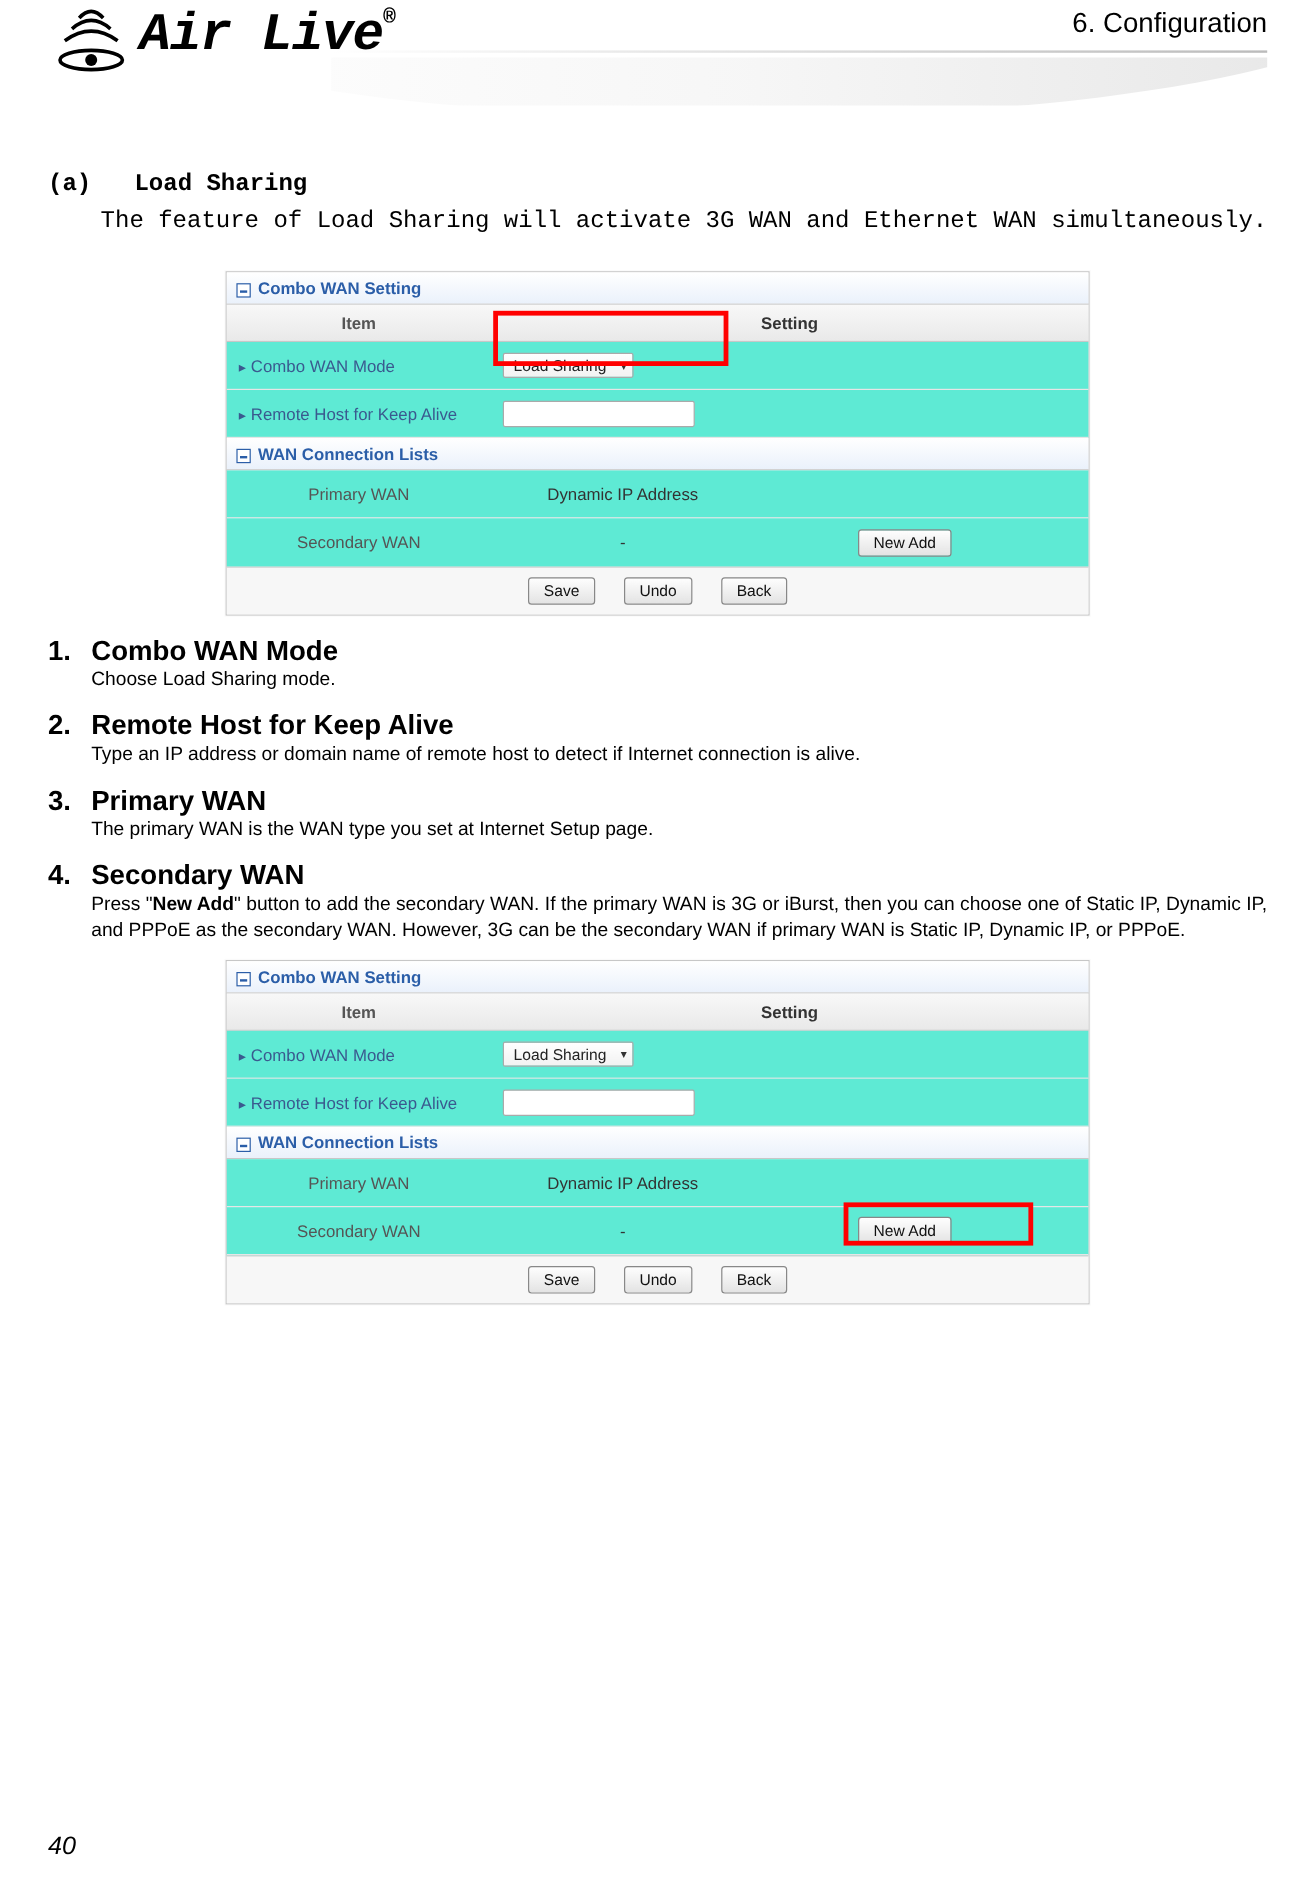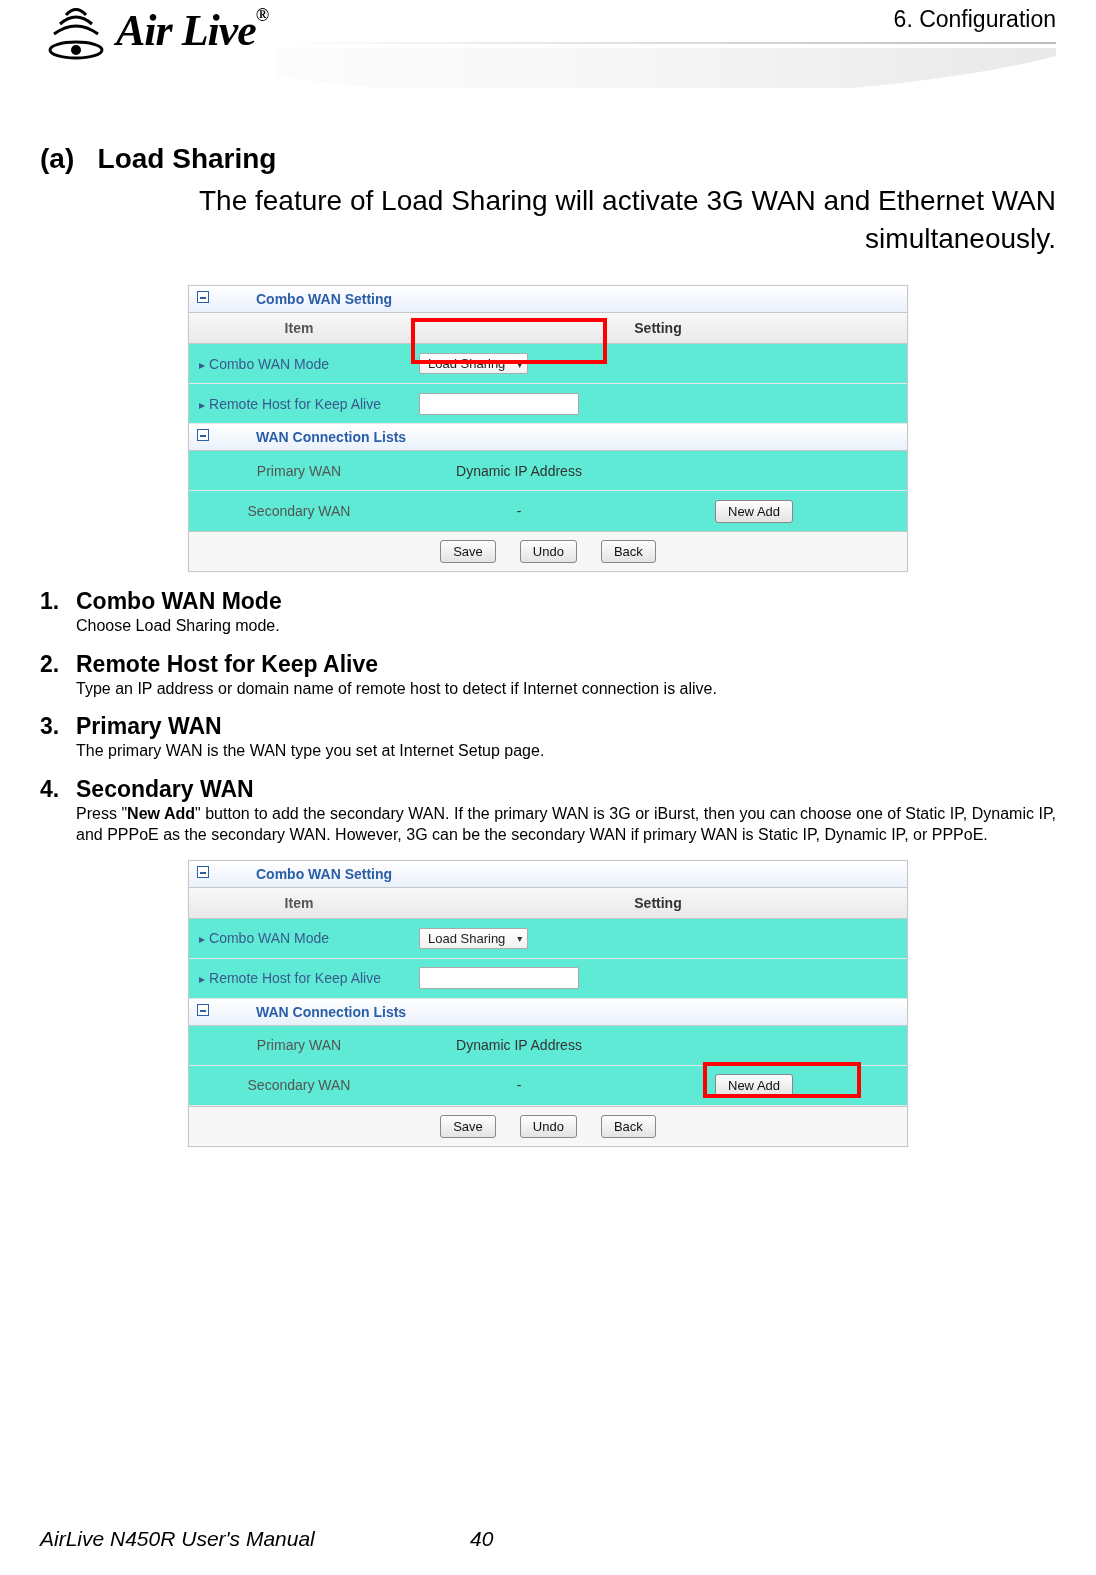--- a/index.html
+++ b/index.html
@@ -19,21 +19,21 @@
     }
     .logo {
       position: absolute;
       top: 0;
       left: 0;
       display: flex;
       align-items: center;
     }
     .logo-mark svg { display: block; }
     .logo-text {
-      font-family: Liberation Serif, serif;
+      font-family: Liberation Mono, monospace;
       font-size: 44px;
       font-weight: 900;
       font-style: italic;
       letter-spacing: -1px;
       margin-left: 4px;
     }
     .reg { font-size: 18px; font-weight: 700; vertical-align: top; }
     .chapter-title {
       position: absolute;
       top: 6px;
@@ -59,39 +59,39 @@
     }
     .header-swoosh::before {
       content: "";
       position: absolute;
       left: -200px; right: -100px; top: -150px;
       height: 200px;
       border-radius: 50%;
       background: linear-gradient(to right, #fff, #eee, #ccc);
       opacity: 0.5;
     }
-    .body-text { font-size: 28px; line-height: 1.35; }
+    .body-text { font-size: 20px; line-height: 1.35; font-family: Liberation Mono, monospace; }
     .section-a { margin-top: 10px; margin-bottom: 4px; }
     .section-a .title { font-weight: 700; }
     .intro-line { margin-bottom: 28px; text-align: right; }
     .screenshot-wrap { display: flex; justify-content: center; margin: 6px 0 16px; }
     .screenshot {
       width: 720px;
       border: 1px solid #c7c7c7;
       background: #fff;
       font-size: 14px;
       font-family: Tahoma, Arial, sans-serif;
       box-shadow: 0 0 0 1px rgba(0,0,0,0.02);
     }
     .panel-head {
-      display: flex; align-items: flex-start;
+      display: flex; align-items: flex-end;
       padding: 5px 8px;
       background: linear-gradient(#fff, #eaf1fb);
       border-bottom: 1px solid #c7c7c7;
-      color: #2b5ea8; font-weight: 700; gap: 41px;
+      color: #2b5ea8; font-weight: 700;
     }
     .panel-head .panel-icon { width: 12px; height: 12px; background: #fff; border: 1px solid #2b5ea8; margin-right: 6px; position: relative; }
     .panel-head .panel-icon::before, .panel-head .panel-icon::after { content: ""; position: absolute; background: #2b5ea8; }
     .panel-head .panel-icon::before { left: 2px; right: 2px; top: 5px; height: 2px; }
     .thead-row { display: flex; background: linear-gradient(#f8f8f8, #e9e9e9); border-bottom: 1px solid #c7c7c7; font-weight: 700; color: #555; }
     .thead-row .cell { text-align: center; padding: 7px 6px; }
     .row { display: flex; border-bottom: 1px solid #e6e6e6; background: #5eead4; align-items: center; min-height: 40px; }
     .row:last-child { border-bottom: none; }
     .cell { padding: 7px 10px; }
     .cell.item { width: 220px; color: #3a5a8f; }
@@ -299,15 +299,14 @@
     </div>
     <div class="footer-row">
       <span class="btn">Save</span>
       <span class="btn">Undo</span>
       <span class="btn">Back</span>
     </div>
   </div>
 </div>
 
 <div class="page-footer">
-  <div class="title">AirLive N450R User's Manual</div>
   <div class="num">40</div>
 </div>
 
 </body></html>

